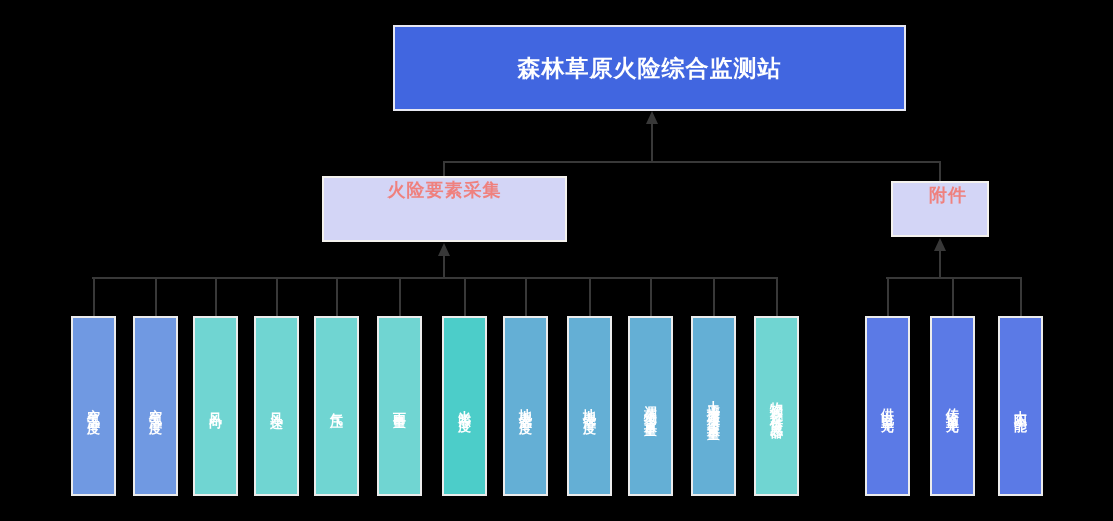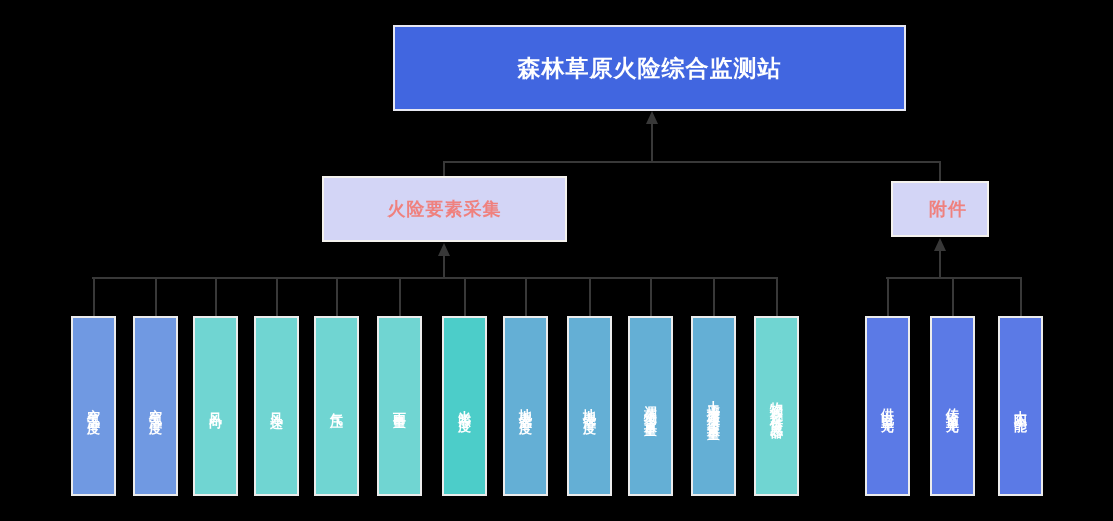--- a/index.html
+++ b/index.html
@@ -26,21 +26,21 @@
     position:absolute;left:393px;top:25px;width:513px;height:86px;
     box-sizing:border-box;border:2px solid #E7E8F2;
     display:flex;align-items:center;justify-content:center;
   }
   .root-label{
     color:#FFFFFF;font-size:23px;font-weight:700;letter-spacing:1px;
   }
   
   .branch-box{
     position:absolute;box-sizing:border-box;border:2px solid #F4F2EE;
-    display:flex;align-items:center;justify-content:center;
+    display:flex;align-items:flex-start;justify-content:center;
   }
   #collection-box{left:322px;top:176px;width:245px;height:66px;}
   #accessory-box{left:891px;top:181px;width:98px;height:56px;padding-left:16px;}
   .branch-label{font-size:18px;font-weight:700;letter-spacing:1px;}
   
   .leaf{
     position:absolute;top:316px;width:45px;height:180px;
     box-sizing:border-box;border:2px solid #ECECEC;
     display:flex;align-items:center;justify-content:center;
   }

